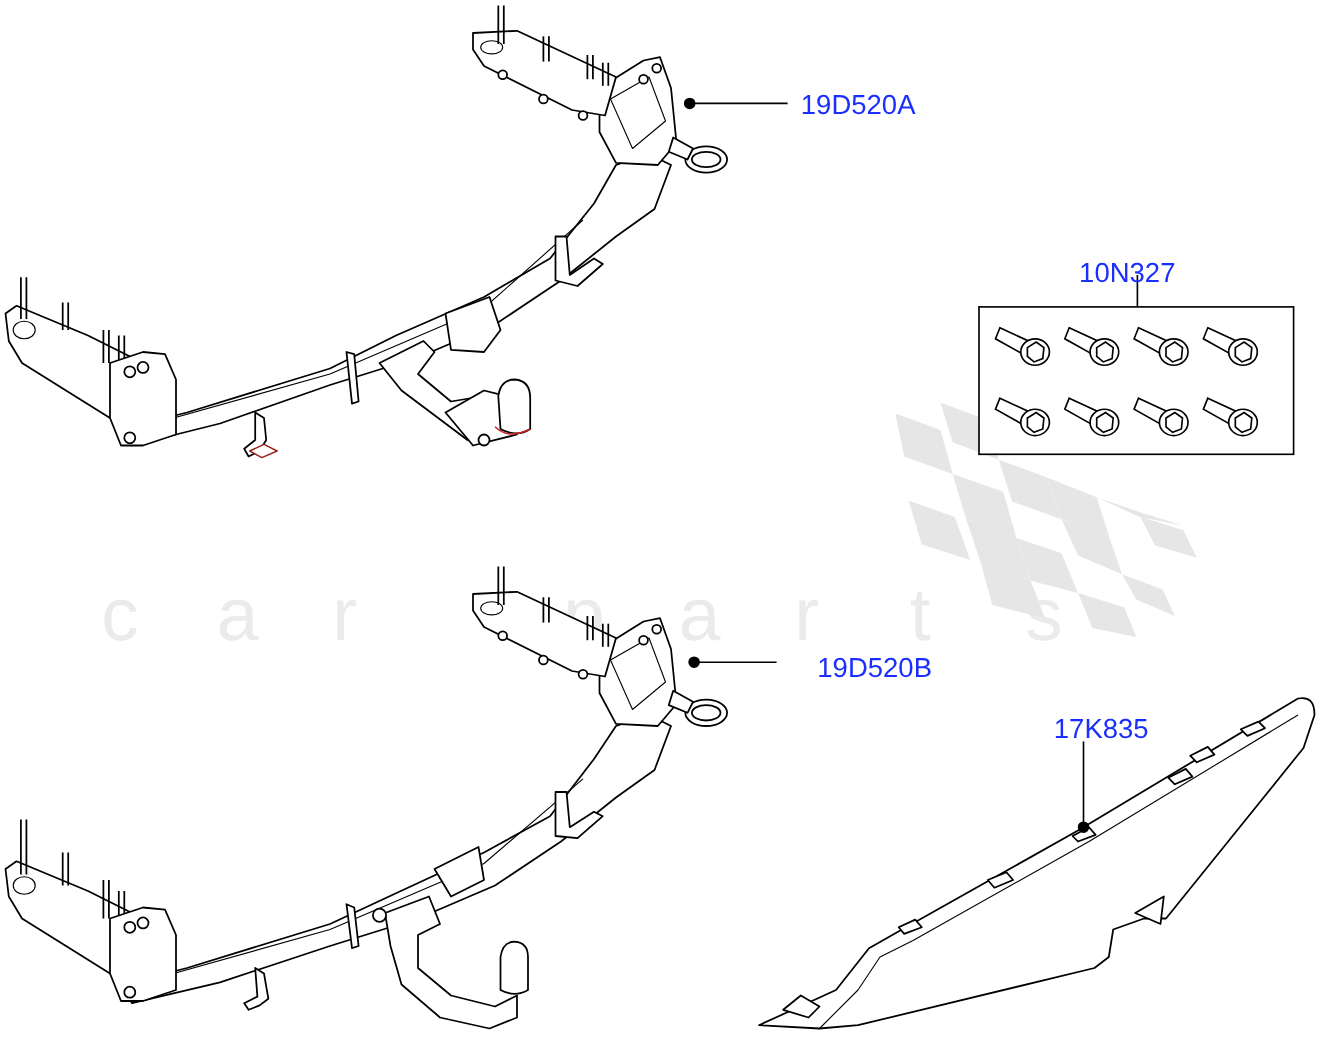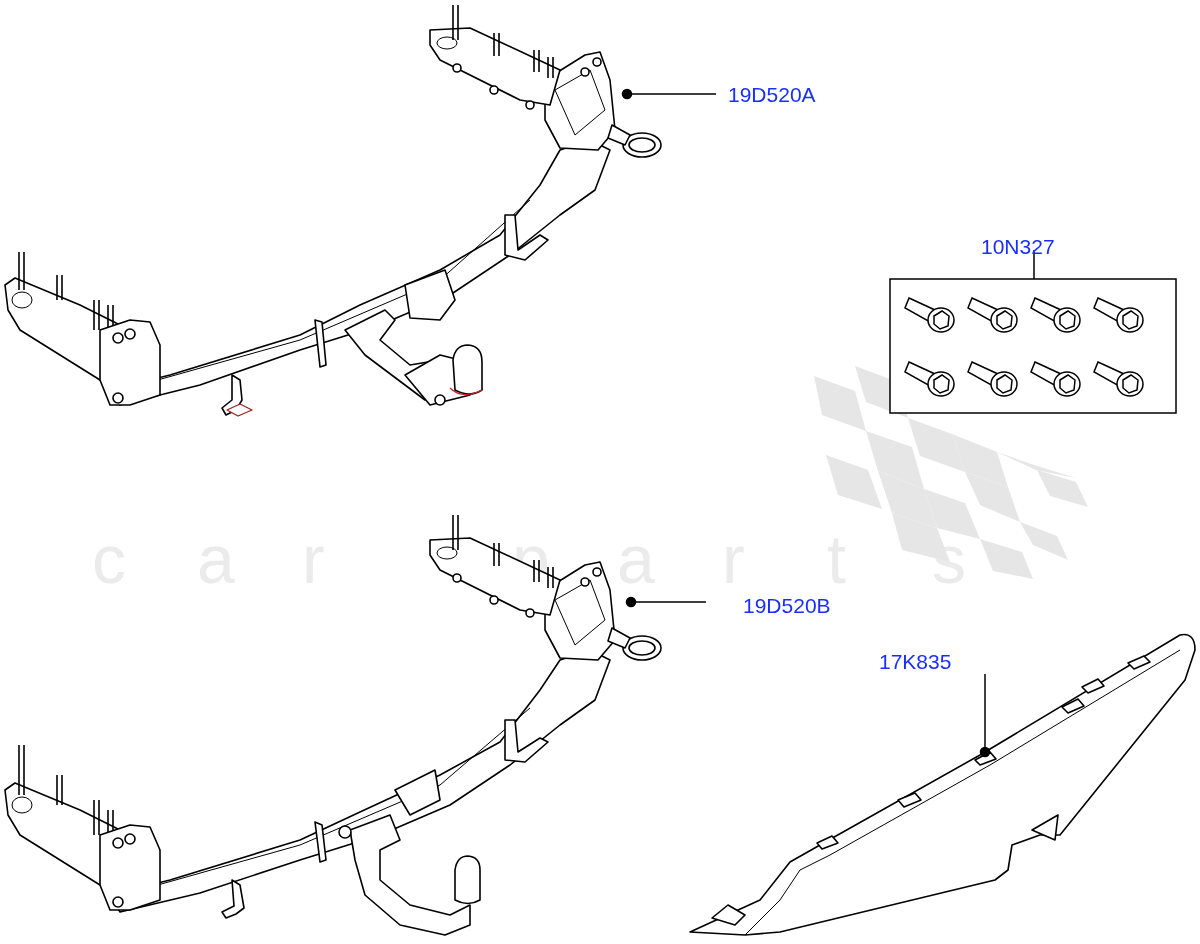--- a/index.html
+++ b/index.html
@@ -5,21 +5,21 @@
   html, body { margin: 0; padding: 0; background: #ffffff; }
   body { width: 1200px; height: 944px; position: relative; overflow: hidden;
          font-family: "Liberation Sans", sans-serif; }
   .canvas { position: absolute; left: 0; top: 0; width: 1200px; height: 944px; }
   .wm-main { position: absolute; left: 88px; top: 358px; font-size: 190px; font-weight: bold;
              color: #fbdcde; letter-spacing: 2px; line-height: 1; white-space: nowrap;
              font-family: "Liberation Sans", sans-serif; }
   .wm-sub { position: absolute; left: 92px; top: 525px; font-size: 68px; color: #ebebeb;
             line-height: 1; white-space: nowrap; font-family: "Liberation Sans", sans-serif; }
   .wm-sub span { display: inline-block; width: 105px; text-align: left; }
-  .label { position: absolute; color: #1a2fff; font-size: 21px; line-height: 1;
+  .label { position: absolute; color: #1a2fff; font-size: 25px; line-height: 1;
            font-family: "Liberation Sans", sans-serif; white-space: nowrap; cursor: pointer; }
   svg { position: absolute; left: 0; top: 0; }
 </style>
 </head>
 <body>
 
 <div class="canvas">
 
   <div class="wm-sub">
     <span>c</span><span>a</span><span>r</span><span></span><span>p</span><span>a</span><span>r</span><span>t</span><span>s</span>
@@ -217,14 +217,14 @@
       <line x1="631" y1="602" x2="706" y2="602"></line>
         <circle cx="631" cy="602" r="4.5"></circle>
       <line x1="985" y1="674" x2="985" y2="752"></line>
         <circle cx="985" cy="752" r="4.5"></circle>
     </g>
   </svg>
 
   <div class="label" style="left:728px; top:84px;">19D520A</div>
   <div class="label" style="left:981px; top:236px;">10N327</div>
   <div class="label" style="left:743px; top:595px;">19D520B</div>
-  <div class="label" style="left:879px; top:651px;">17K835</div>
+  <div class="label" style="left:958px; top:651px;">17K835</div>
 </div>
 
 </body></html>

